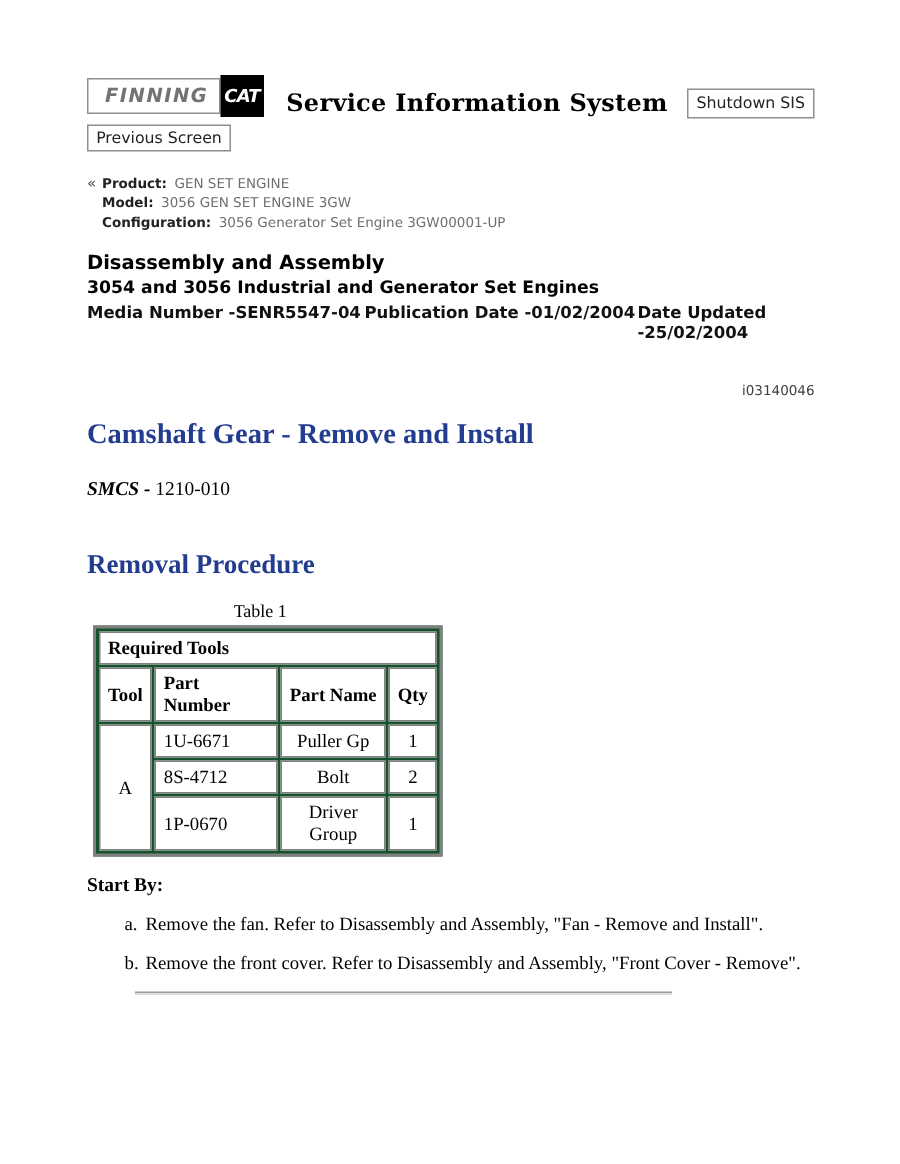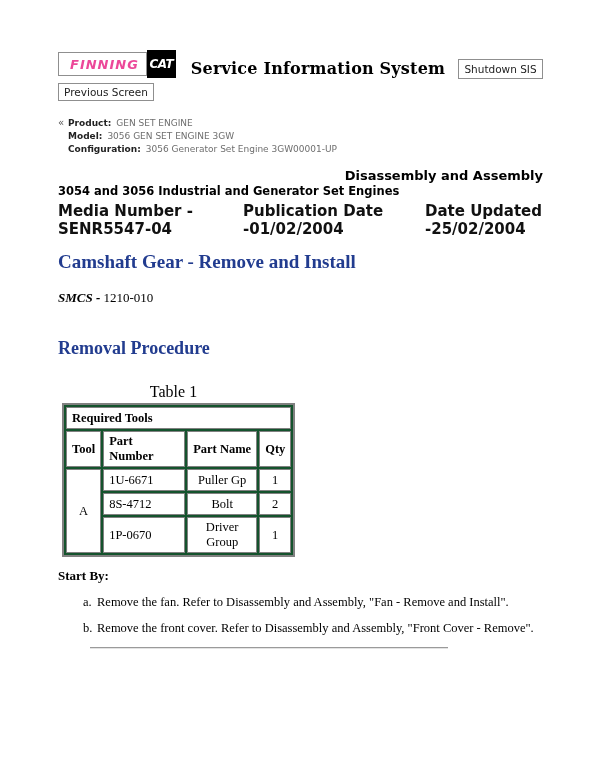--- a/index.html
+++ b/index.html
@@ -13,21 +13,21 @@
   .page { width:600px; height:776px; padding:50px 57px 0 58px; position:relative; background:#fff; }
 
   
   .header-row { display:flex; align-items:flex-start; }
   .header-left { width:120px; flex:0 0 auto; }
   .logo { display:flex; align-items:center; height:28px; }
   .logo-brand {
     border:1px solid #8f8f8f; height:24px; display:flex; align-items:center;
     padding:0 7px 0 11px;
     font-family:"DejaVu Sans", sans-serif; font-weight:bold; font-style:italic;
-    font-size:13px; letter-spacing:1px; color:#ec4899;
+    font-size:13px; letter-spacing:1px; color:#737373;
   }
   .logo-cat {
     background:#000; color:#fff; width:29px; height:28px; flex:0 0 auto;
     display:flex; align-items:center; justify-content:center;
     font-family:"DejaVu Sans", sans-serif; font-weight:bold; font-style:italic;
     font-size:12px; letter-spacing:-0.5px;text-align:center;
   }
   .btn {
     border:1px solid #8f8f8f; background:#fff;
     font-family:"DejaVu Sans", sans-serif; font-size:10.5px; color:#222;
@@ -43,41 +43,41 @@
 
   
   .product-info { margin-top:15px; font-family:"DejaVu Sans", sans-serif; font-size:9px; }
   .pi-row { display:flex; align-items:baseline; line-height:13px; }
   .pi-chevron { width:10px; color:#555; font-size:10px; cursor:pointer; }
   .pi-row.indented { padding-left:10px; }
   .pi-label { font-weight:bold; color:#222; margin-right:5px; white-space:nowrap; }
   .pi-value { color:var(--value-gray, #6e6e6e); white-space:nowrap; }
 
   
-  .doc-title { margin-top:12px; font-family:"DejaVu Sans", sans-serif; font-weight:bold; font-size:13px; line-height:15px;text-align:right; }
+  .doc-title { margin-top:12px; font-family:"DejaVu Sans", sans-serif; font-weight:bold; font-size:13px; line-height:15px; }
   .doc-subtitle { font-family:"DejaVu Sans", sans-serif; font-weight:bold; font-size:11.5px; line-height:14px; margin-top:1px; }
   .doc-meta {
     margin-top:4px; display:grid; grid-template-columns:185px 182px 1fr;
-    font-family:"DejaVu Sans", sans-serif; font-weight:bold; font-size:15px; color:#111;
+    font-family:"DejaVu Sans", sans-serif; font-weight:bold; font-size:11px; color:#111;
   }
   .doc-id { margin-top:28px; text-align:right; font-family:"DejaVu Sans", sans-serif; font-size:9px; color:var(--doc-id-gray, #3c3c3c); }
 
   
   .main-heading {
     margin-top:13px; font-family:"Liberation Serif", serif; font-weight:bold;
     font-size:19px; color:var(--heading-blue, #223c8f);
   }
   .smcs-line { margin-top:17px; font-size:13px; }
   .smcs-label { font-weight:bold;font-style:italic; }
   .section-heading {
     margin-top:32px; font-family:"Liberation Serif", serif; font-weight:bold;
     font-size:18px; color:var(--heading-blue, #223c8f);
   }
 
-  .table-caption { margin-top:24px; width:223px; margin-left:4px; text-align:center; font-size:16px; }
+  .table-caption { margin-top:13px; width:223px; margin-left:4px; text-align:center; font-size:12px; }
   table.tools-table {
     margin-top:2px; margin-left:4px;
     border-collapse:separate; border-spacing:2px;
     border:2px solid var(--border-gray, #808080);
     background:#14532d;
   }
   table.tools-table th, table.tools-table td {
     border:1px solid var(--border-gray, #808080);
     font-family:"Liberation Serif", serif; font-size:12.5px;
     padding:2px 5px; height:22px; background:#fff;
@@ -136,20 +136,21 @@
   </div>
 
   <div class="doc-title">Disassembly and Assembly</div>
   <div class="doc-subtitle">3054 and 3056 Industrial and Generator Set Engines</div>
   <div class="doc-meta">
     <span>Media Number -SENR5547-04</span>
     <span>Publication Date -01/02/2004</span>
     <span>Date Updated -25/02/2004</span>
   </div>
 
+  <div class="doc-id">i03140046</div>
 
   <div class="main-heading">Camshaft Gear - Remove and Install</div>
 
   <div class="smcs-line">
     <span class="smcs-label">SMCS -</span>
     <span class="smcs-value">1210-010</span>
   </div>
 
   <div class="section-heading">Removal Procedure</div>
 

